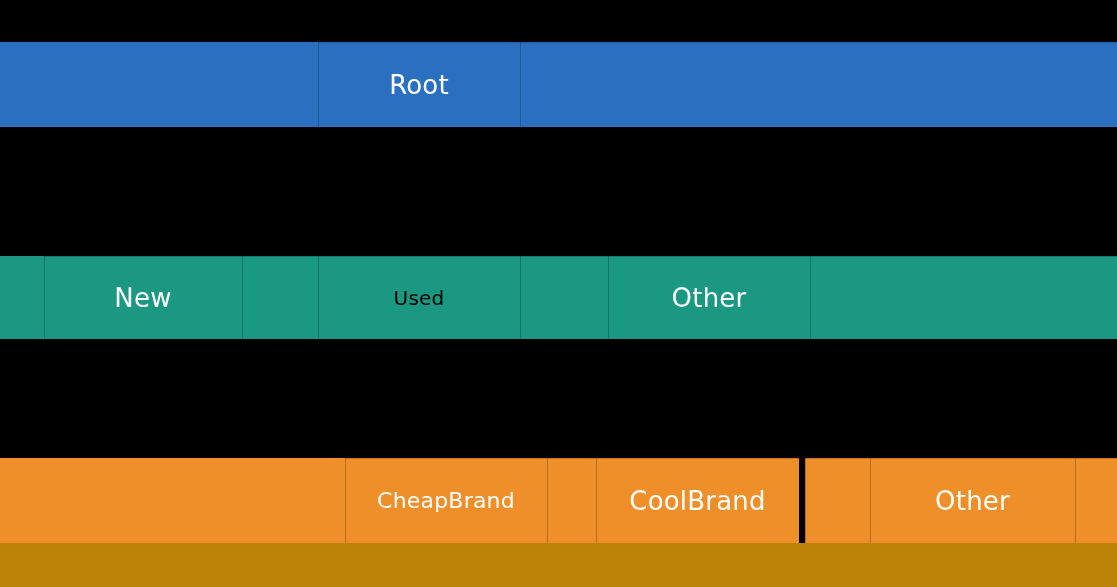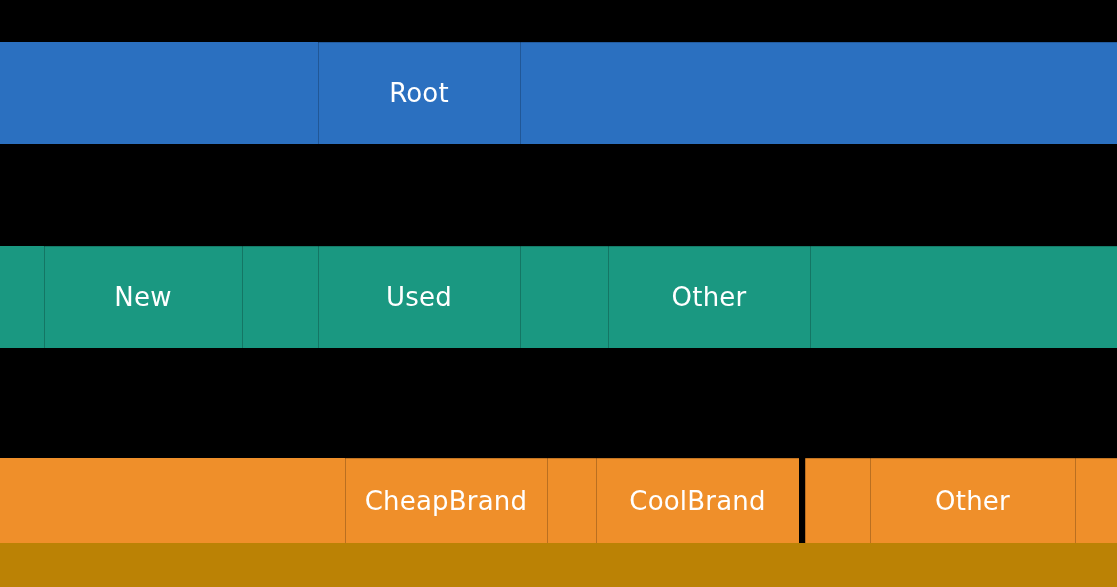--- a/index.html
+++ b/index.html
@@ -60,46 +60,46 @@
     right: 0;
     top: 0;
     height: 1px;
     background: rgba(0, 0, 0, 0.18);
   }
 </style>
 </head>
 <body>
 
 <div id="chart-root" style="background: rgb(0, 0, 0);">
-    <div class="level" style="top: 42px; height: 102px;">
+    <div class="level" style="top: 42px; height: 85px;">
       <div class="node" style="left: 0px; width: 318px; background: rgb(43, 112, 192);"></div>
       <div class="node sep sep-top" style="left: 318px; width: 202px; background: rgb(43, 112, 192);">
         <span class="node-label" style="color: rgb(255, 255, 255); font-size: 26px;">Root</span>
       </div>
       <div class="node sep sep-top" style="left: 520px; width: 597px; background: rgb(43, 112, 192);"></div>
     </div>
-    <div class="level" style="top: 246px; height: 102px;">
+    <div class="level" style="top: 256px; height: 83px;">
       <div class="node" style="left: 0px; width: 44px; background: rgb(26, 152, 129);"></div>
       <div class="node sep sep-top" style="left: 44px; width: 198px; background: rgb(26, 152, 129);">
         <span class="node-label" style="color: rgb(255, 255, 255); font-size: 26px;">New</span>
       </div>
       <div class="node sep sep-top" style="left: 242px; width: 76px; background: rgb(26, 152, 129);"></div>
       <div class="node sep sep-top" style="left: 318px; width: 202px; background: rgb(26, 152, 129);">
-        <span class="node-label" style="color: #ffffff; font-size: 26px;">Used</span>
+        <span class="node-label" style="color: #000000; font-size: 20px;">Used</span>
       </div>
       <div class="node sep sep-top" style="left: 520px; width: 88px; background: rgb(26, 152, 129);"></div>
       <div class="node sep sep-top" style="left: 608px; width: 202px; background: rgb(26, 152, 129);">
         <span class="node-label" style="color: rgb(255, 255, 255); font-size: 26px;">Other</span>
       </div>
       <div class="node sep sep-top" style="left: 810px; width: 307px; background: rgb(26, 152, 129);"></div>
     </div>
     <div class="level" style="top: 458px; height: 85px;">
       <div class="node" style="left: 0px; width: 345px; background: rgb(239, 143, 42);"></div>
       <div class="node sep sep-top" style="left: 345px; width: 202px; background: rgb(239, 143, 42);">
-        <span class="node-label" style="color: rgb(255, 255, 255); font-size: 26px;">CheapBrand</span>
+        <span class="node-label" style="color: rgb(255, 255, 255); font-size: 22px;">CheapBrand</span>
       </div>
       <div class="node sep sep-top" style="left: 547px; width: 55px; background: rgb(239, 143, 42);"></div>
       <div class="node sep sep-top" style="left: 596px; width: 203px; background: rgb(239, 143, 42);">
         <span class="node-label" style="color: rgb(255, 255, 255); font-size: 26px;">CoolBrand</span>
       </div>
       <div class="node sep sep-top" style="left: 805px; width: 65px; background: rgb(239, 143, 42);"></div>
       <div class="node sep sep-top" style="left: 870px; width: 205px; background: rgb(239, 143, 42);">
         <span class="node-label" style="color: rgb(255, 255, 255); font-size: 26px;">Other</span>
       </div>
       <div class="node sep sep-top" style="left: 1075px; width: 42px; background: rgb(239, 143, 42);"></div>

